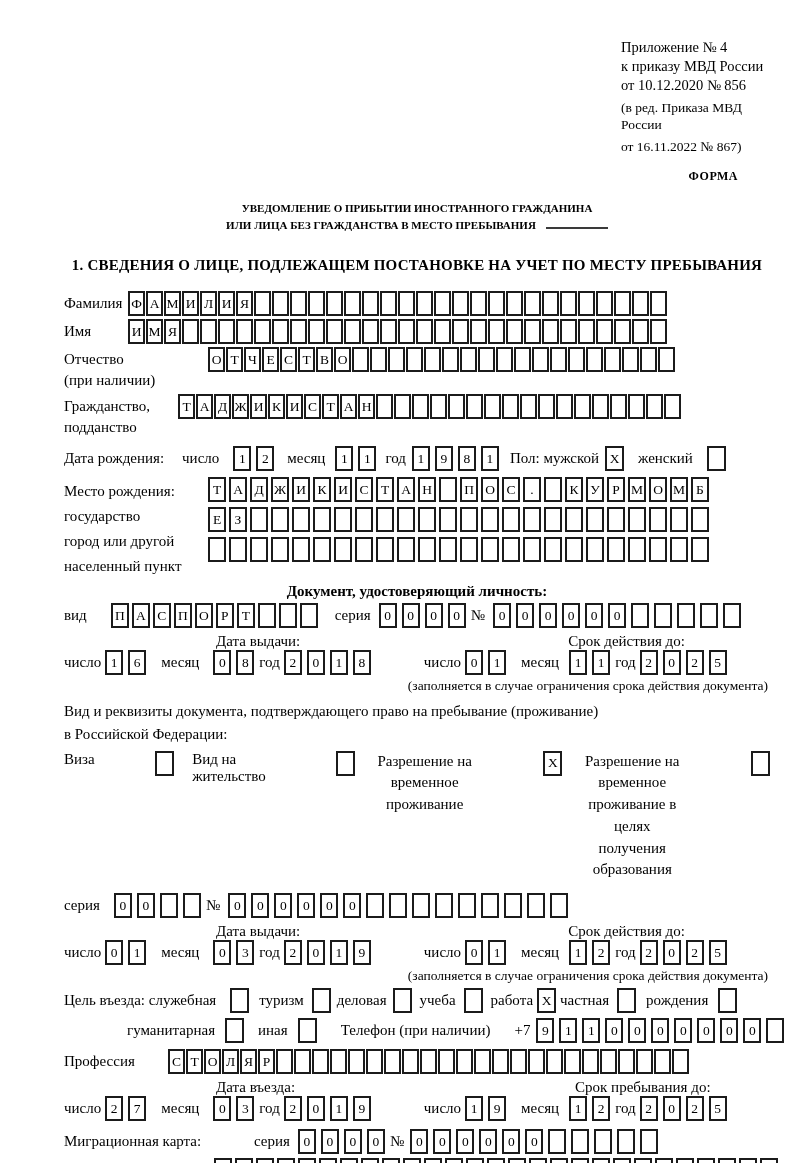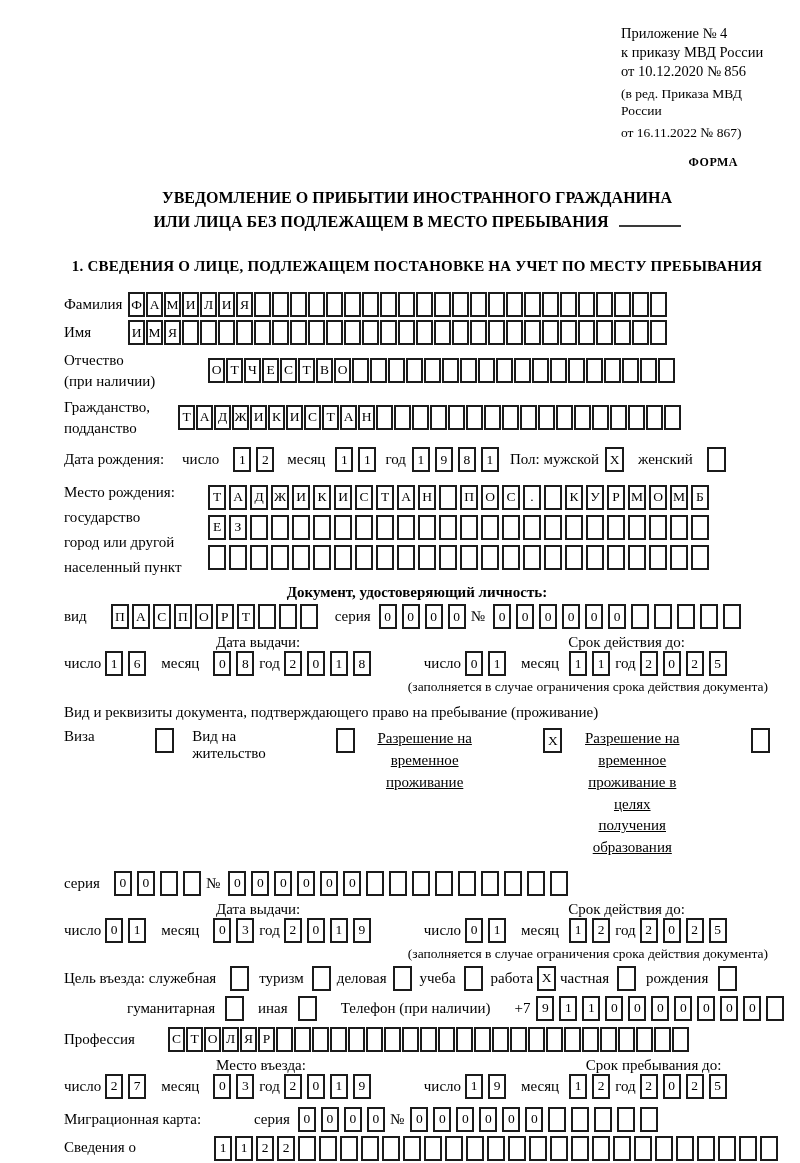--- a/index.html
+++ b/index.html
@@ -1,71 +1,71 @@
 <!DOCTYPE html>
 <html><head>
 <meta charset="utf-8">
 <style>
   html,body{margin:0;padding:0;background:#fff;}
   body{width:800px;height:1163px;overflow:hidden;color:#000;
        font-family:"Liberation Serif","DejaVu Serif",serif;font-size:15px;}
-  .page{box-sizing:border-box;width:800px;height:1163px;padding:24px 30px 0 64px;position:relative;}
+  .page{box-sizing:border-box;width:800px;height:1163px;padding:38px 30px 0 64px;position:relative;}
 
   
   .hdr{margin-left:557px;line-height:1.3;font-size:14.5px;}
   .hdr .sub{margin-top:4px;font-size:13.5px;}
   .forma{text-align:right;padding-right:32px;font-weight:bold;font-size:12px;margin-top:14px;letter-spacing:.5px;}
 
   
-  .title{margin-top:16px;text-align:center;font-weight:bold;font-size:16px;line-height:1.5;}
+  .title{margin-top:16px;text-align:center;font-weight:bold;font-size:11px;line-height:1.5;}
   .blank{display:inline-block;width:62px;border-bottom:2.5px solid #3a3a3a;margin-left:10px;vertical-align:baseline;}
   .sec{margin-top:24px;text-align:center;font-weight:bold;font-size:15px;letter-spacing:.2px;}
 
   .form{margin-top:17px;}
-  .row{display:flex;align-items:center;margin-bottom:3px;}
+  .row{display:flex;align-items:flex-start;margin-bottom:3px;}
   .lbl{flex:0 0 auto;line-height:25px;}
   .lbl2{line-height:21px;padding-top:2px;}
   .w64{width:64px;}.w144{width:144px;}.w114{width:114px;}
   .cells{display:inline-flex;flex:0 0 auto;}
   .cell{box-sizing:border-box;width:17px;height:25px;border:2px solid #1b1b1b;margin-right:1px;
         display:inline-flex;align-items:center;justify-content:center;font-size:13.5px;background:#fff;}
   .sp .cell{margin-right:3px;width:18px;}
   .dt .cell{margin-right:5px;width:18px;}
   .cbx .cell{width:19px;margin-right:0;}
   .inl{display:flex;align-items:center;flex-wrap:nowrap;}
   .inl > *{flex:0 0 auto;}
   .gap4{width:4px;}.gap6{width:6px;}.gap8{width:8px;}.gap10{width:10px;}.gap14{width:14px;}.gap18{width:18px;}.gap24{width:24px;}
   .note{font-size:13.5px;text-align:right;padding-right:2px;margin-top:1px;margin-bottom:4px;}
   .bheading{text-align:center;font-weight:bold;margin:4px 0 3px 0;}
   .dhead{display:flex;margin-top:5px;}
   .para{line-height:1.55;margin-top:6px;}
   .optrow{display:flex;align-items:flex-start;margin-top:4px;}
   .opt{display:flex;align-items:flex-start;gap:28px;}
-  .optxt{text-align:center;line-height:1.45;text-decoration:underline;}
+  .optxt{text-align:center;line-height:1.45;}
   .legal{display:flex;margin-top:4px;}
   .legal .llines{width:150px;line-height:22.5px;flex:0 0 auto;}
   .lrow{margin-bottom:8px;}
 </style>
 </head>
 <body>
 
 <div class="page">
 
   <div class="hdr">
     <div>Приложение № 4</div>
     <div>к приказу МВД России</div>
     <div>от 10.12.2020 № 856</div>
     <div class="sub">(в ред. Приказа МВД России</div>
     <div class="sub">от 16.11.2022 № 867)</div>
   </div>
   <div class="forma">ФОРМА</div>
 
   <div class="title">
     <div>УВЕДОМЛЕНИЕ О ПРИБЫТИИ ИНОСТРАННОГО ГРАЖДАНИНА</div>
-    <div><span>ИЛИ ЛИЦА БЕЗ ПОДЛЕЖАЩЕМ В МЕСТО ПРЕБЫВАНИЯ</span><span class="blank"></span></div>
+    <div><span>ИЛИ ЛИЦА БЕЗ ГРАЖДАНСТВА В МЕСТО ПРЕБЫВАНИЯ</span><span class="blank"></span></div>
   </div>
 
   <div class="sec">1. СВЕДЕНИЯ О ЛИЦЕ, ПОДЛЕЖАЩЕМ ПОСТАНОВКЕ НА УЧЕТ ПО МЕСТУ ПРЕБЫВАНИЯ</div>
 
   <div class="form">
 
     <div class="row">
       <span class="lbl w64">Фамилия</span>
       <span class="cells">
           <span class="cell">Ф</span>
@@ -427,20 +427,21 @@
           <span class="cell">2</span>
           <span class="cell">0</span>
           <span class="cell">2</span>
           <span class="cell">5</span>
         </span>
     </div>
     <div class="note">(заполняется в случае ограничения срока действия документа)</div>
 
     <div class="para">
       <div>Вид и реквизиты документа, подтверждающего право на пребывание (проживание)</div>
+      <div>в Российской Федерации:</div>
     </div>
 
     <div class="optrow">
       <span class="opt">
         <span>Виза</span>
           <span class="gap4"></span>
         <span class="cells cbx">
             <span class="cell"></span>
           </span>
       </span>
@@ -665,21 +666,21 @@
           <span class="cell"></span>
           <span class="cell"></span>
           <span class="cell"></span>
           <span class="cell"></span>
           <span class="cell"></span>
           <span class="cell"></span>
         </span>
     </div>
 
     <div class="dhead">
-      <span style="margin-left:152px;">Место въезда:</span>
+      <span style="margin-left:152px;">Дата въезда:</span>
       <span style="margin-left:280px;">Срок пребывания до:</span>
     </div>
     <div class="row inl">
       <span>число</span>
         <span class="gap4"></span>
       <span class="cells dt">
           <span class="cell">2</span>
           <span class="cell">7</span>
         </span>
         <span class="gap10"></span>

